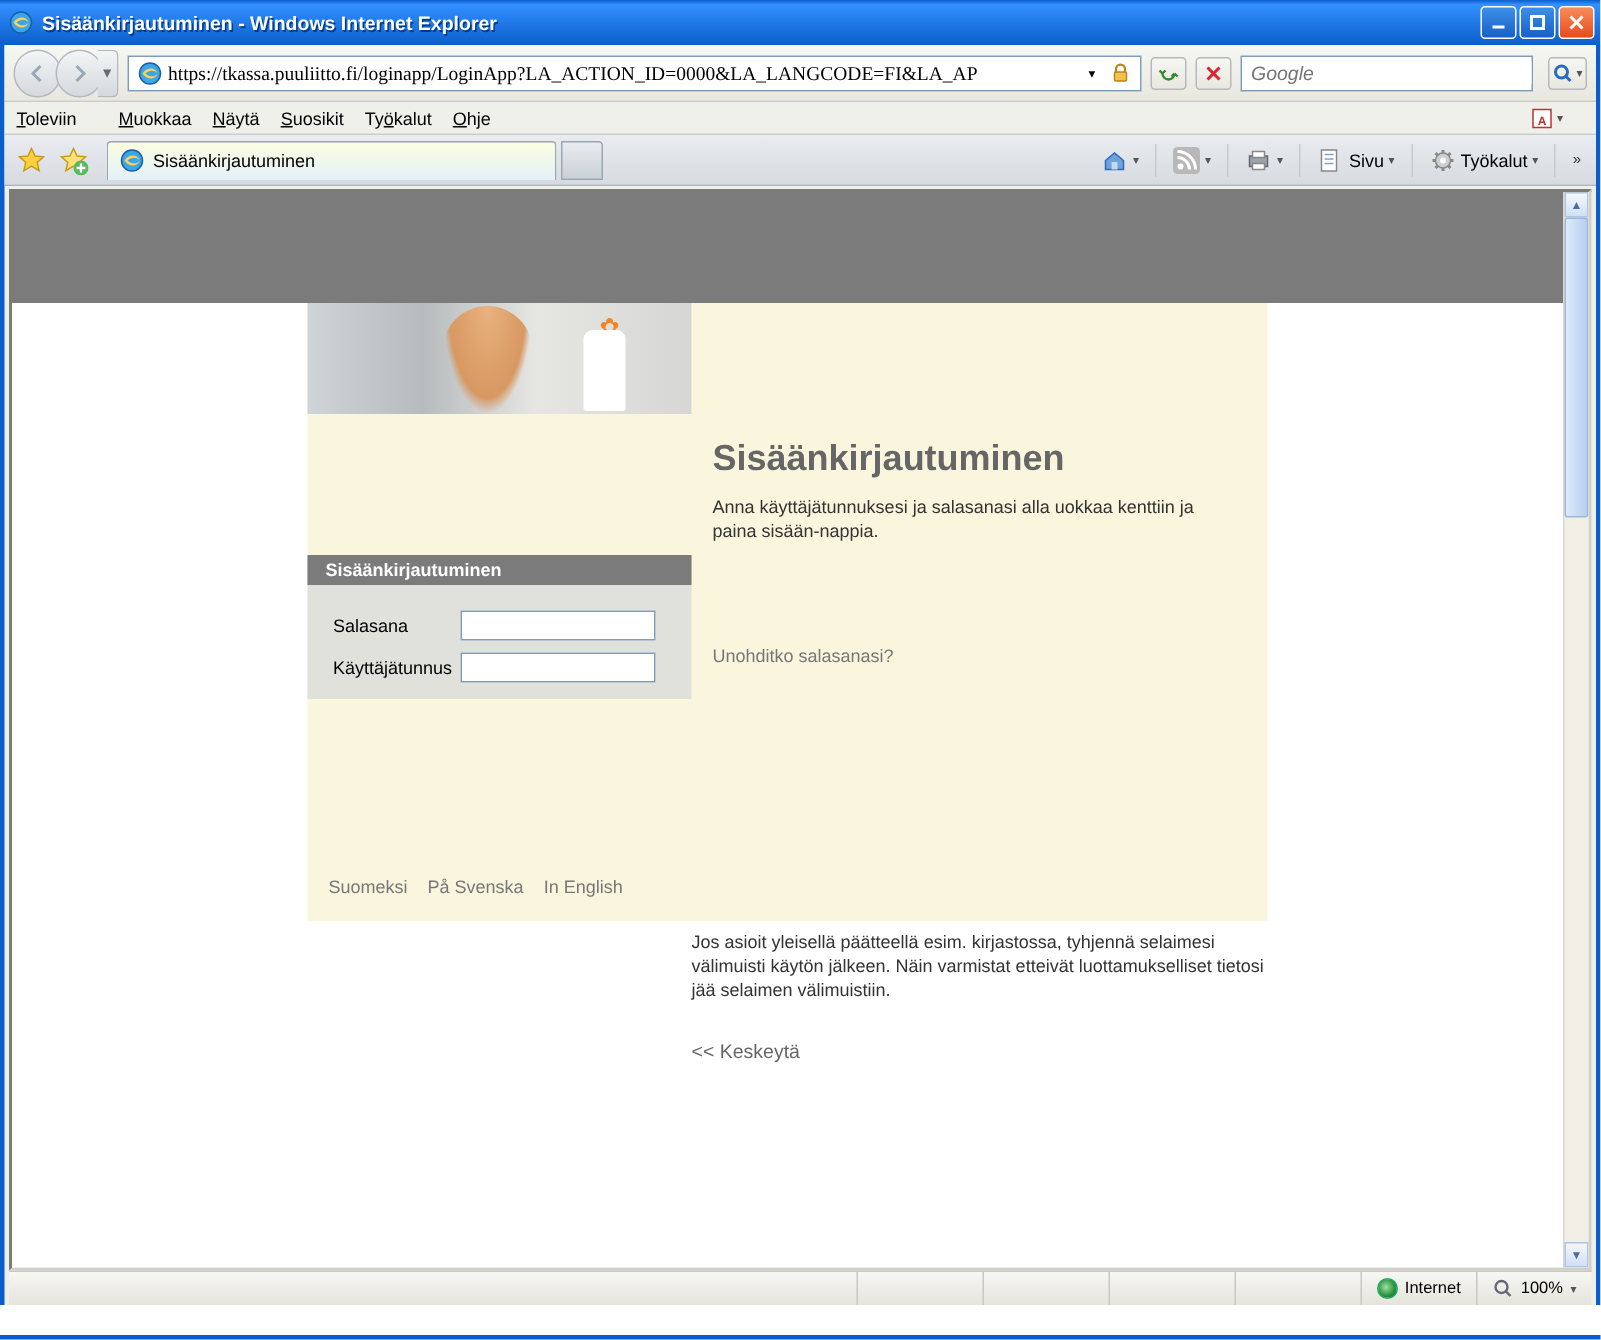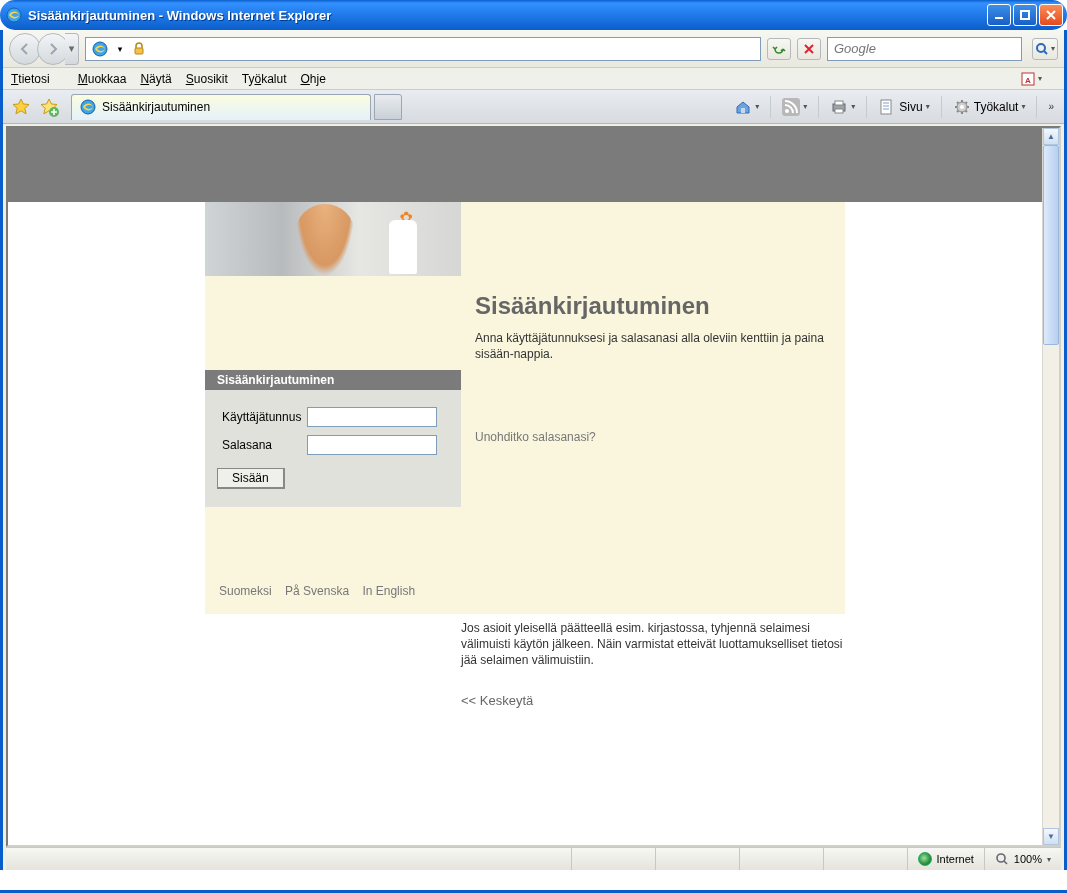--- a/index.html
+++ b/index.html
@@ -2,21 +2,21 @@
 <html><head>
 <meta charset="utf-8">
 <style>
   * { box-sizing: border-box; }
   html, body { margin: 0; padding: 0; font-family: Tahoma, Arial, sans-serif; font-size: 11px; }
   body { width: 1067px; height: 893px; overflow: hidden; background: #fff; }
 
   
   .titlebar {
     height: 30px; background: linear-gradient(to bottom, #0a5ecb 0%, #3390ff 10%, #0a5ecb 100%);
-    display: flex; align-items: center; padding: 0 4px 0 6px; color: #fff; border-radius: 15px;
+    display: flex; align-items: center; padding: 0 4px 0 6px; color: #fff;
   }
   .titlebar .ie-icon { width: 16px; height: 16px; margin-right: 6px; }
   .titlebar .title { font-weight: bold; font-size: 13px; flex: 1; text-shadow: 1px 1px 0 #003a8a; }
   .win-btns { display: flex; gap: 2px; }
   .win-btn { width: 24px; height: 22px; border: 1px solid #fff; border-radius: 3px; display:flex; align-items:center; justify-content:center; background: linear-gradient(to bottom,#3c8fe8,#1860c6); }
   .win-btn.close { background: linear-gradient(to bottom,#f88d5a,#e54b1e); }
   .win-btn svg { width: 12px; height: 12px; }
 
   
   .chrome { border: 3px solid #0a5ecb; border-top: none; border-bottom: none; background:#f0f0ea; height: 840px; position: relative; }
@@ -143,20 +143,21 @@
             <path d="M6 3l5 5-5 5" fill="none" stroke="#9ba7b3" stroke-width="2"></path>
           </svg>
         </div>
       <div class="nav-drop">▾</div>
     </div>
     <div class="addr-wrap">
       <svg class="ie-small" viewBox="0 0 16 16">
           <circle cx="8" cy="8" r="7" fill="#3da5ea" stroke="#1560a8"></circle>
           <path d="M3 8c3-5 9-4 10 0-1-2-5-3-8 0 3 3 7 2 8 0-1 4-7 5-10 0z" fill="#ffd24d"></path>
         </svg>
+      <input value="https://tkassa.puuliitto.fi/loginapp/LoginApp?LA_ACTION_ID=0000&amp;LA_LANGCODE=FI&amp;LA_AP" style="">
       <span class="addr-drop">▾</span>
       <svg width="16" height="16" viewBox="0 0 16 16" style="margin:0 3px">
           <rect x="4" y="7" width="8" height="6" rx="1" fill="#f4c24c" stroke="#b88814"></rect>
           <path d="M5 7V5a3 3 0 016 0v2" fill="none" stroke="#b88814" stroke-width="1.5"></path>
         </svg>
     </div>
     <div class="refresh-btn">
         <svg width="14" height="14" viewBox="0 0 14 14">
           <path d="M3 7a4 4 0 108 0M3 7l-2-2m2 2l2-2M11 7l2 2m-2-2l-2 2" fill="none" stroke="#2e8b2e" stroke-width="1.6"></path>
         </svg>
@@ -172,21 +173,21 @@
     <div class="search-btn">
         <svg width="14" height="14" viewBox="0 0 14 14">
           <circle cx="6" cy="6" r="4" fill="none" stroke="#2a6abf" stroke-width="2"></circle>
           <path d="M9 9l3 3" stroke="#2a6abf" stroke-width="2"></path>
         </svg>
         <span style="font-size:8px;margin-left:2px;color:#555">▾</span>
       </div>
   </div>
 
   <div class="menubar">
-    <span><u>T</u><span>tietosi</span></span>
+    <span><u>T</u><span>oleviin</span></span>
     <span><u>M</u>uokkaa</span>
     <span><u>N</u>äytä</span>
     <span><u>S</u>uosikit</span>
     <span>Ty<u>ö</u>kalut</span>
     <span><u>O</u>hje</span>
     <div class="right-icon">
       <svg width="16" height="16" viewBox="0 0 16 16">
           <rect x="2" y="2" width="12" height="12" fill="#fff" stroke="#b33"></rect>
           <text x="8" y="12" text-anchor="middle" font-size="8" fill="#b33" font-weight="bold">A</text>
         </svg>
@@ -270,39 +271,38 @@
     <div class="page">
       <div class="grayband"></div>
 
       <div class="login-area">
         <div class="hero">
             <span class="flower">✿</span>
           </div>
 
         <div class="right-col">
           <h1>Sisäänkirjautuminen</h1>
-          <p>Anna käyttäjätunnuksesi ja salasanasi alla oleviin kenttiin ja paina sisään-nappia.</p>
+          <p>Anna käyttäjätunnuksesi ja salasanasi alla uokkaa kenttiin ja paina sisään-nappia.</p>
           <a href="#" class="forgot">Unohditko salasanasi?</a>
         </div>
 
         <div class="login-box">
           <div class="hdr">Sisäänkirjautuminen</div>
           <table>
             <tbody>
                 <tr>
+              <td>Salasana</td>
+              <td><input type="password" style=""></td>
+            </tr>
+            <tr>
               <td>Käyttäjätunnus</td>
               <td><input type="text" style=""></td>
             </tr>
-            <tr>
-              <td>Salasana</td>
-              <td><input type="password" style=""></td>
-            </tr>
           </tbody>
             </table>
-          <div class="submit"><button>Sisään</button></div>
         </div>
 
         <div class="filler"></div>
 
         <div class="langs">
           <a href="#">Suomeksi</a>
           <a href="#">På Svenska</a>
           <a href="#">In English</a>
         </div>
       </div>

